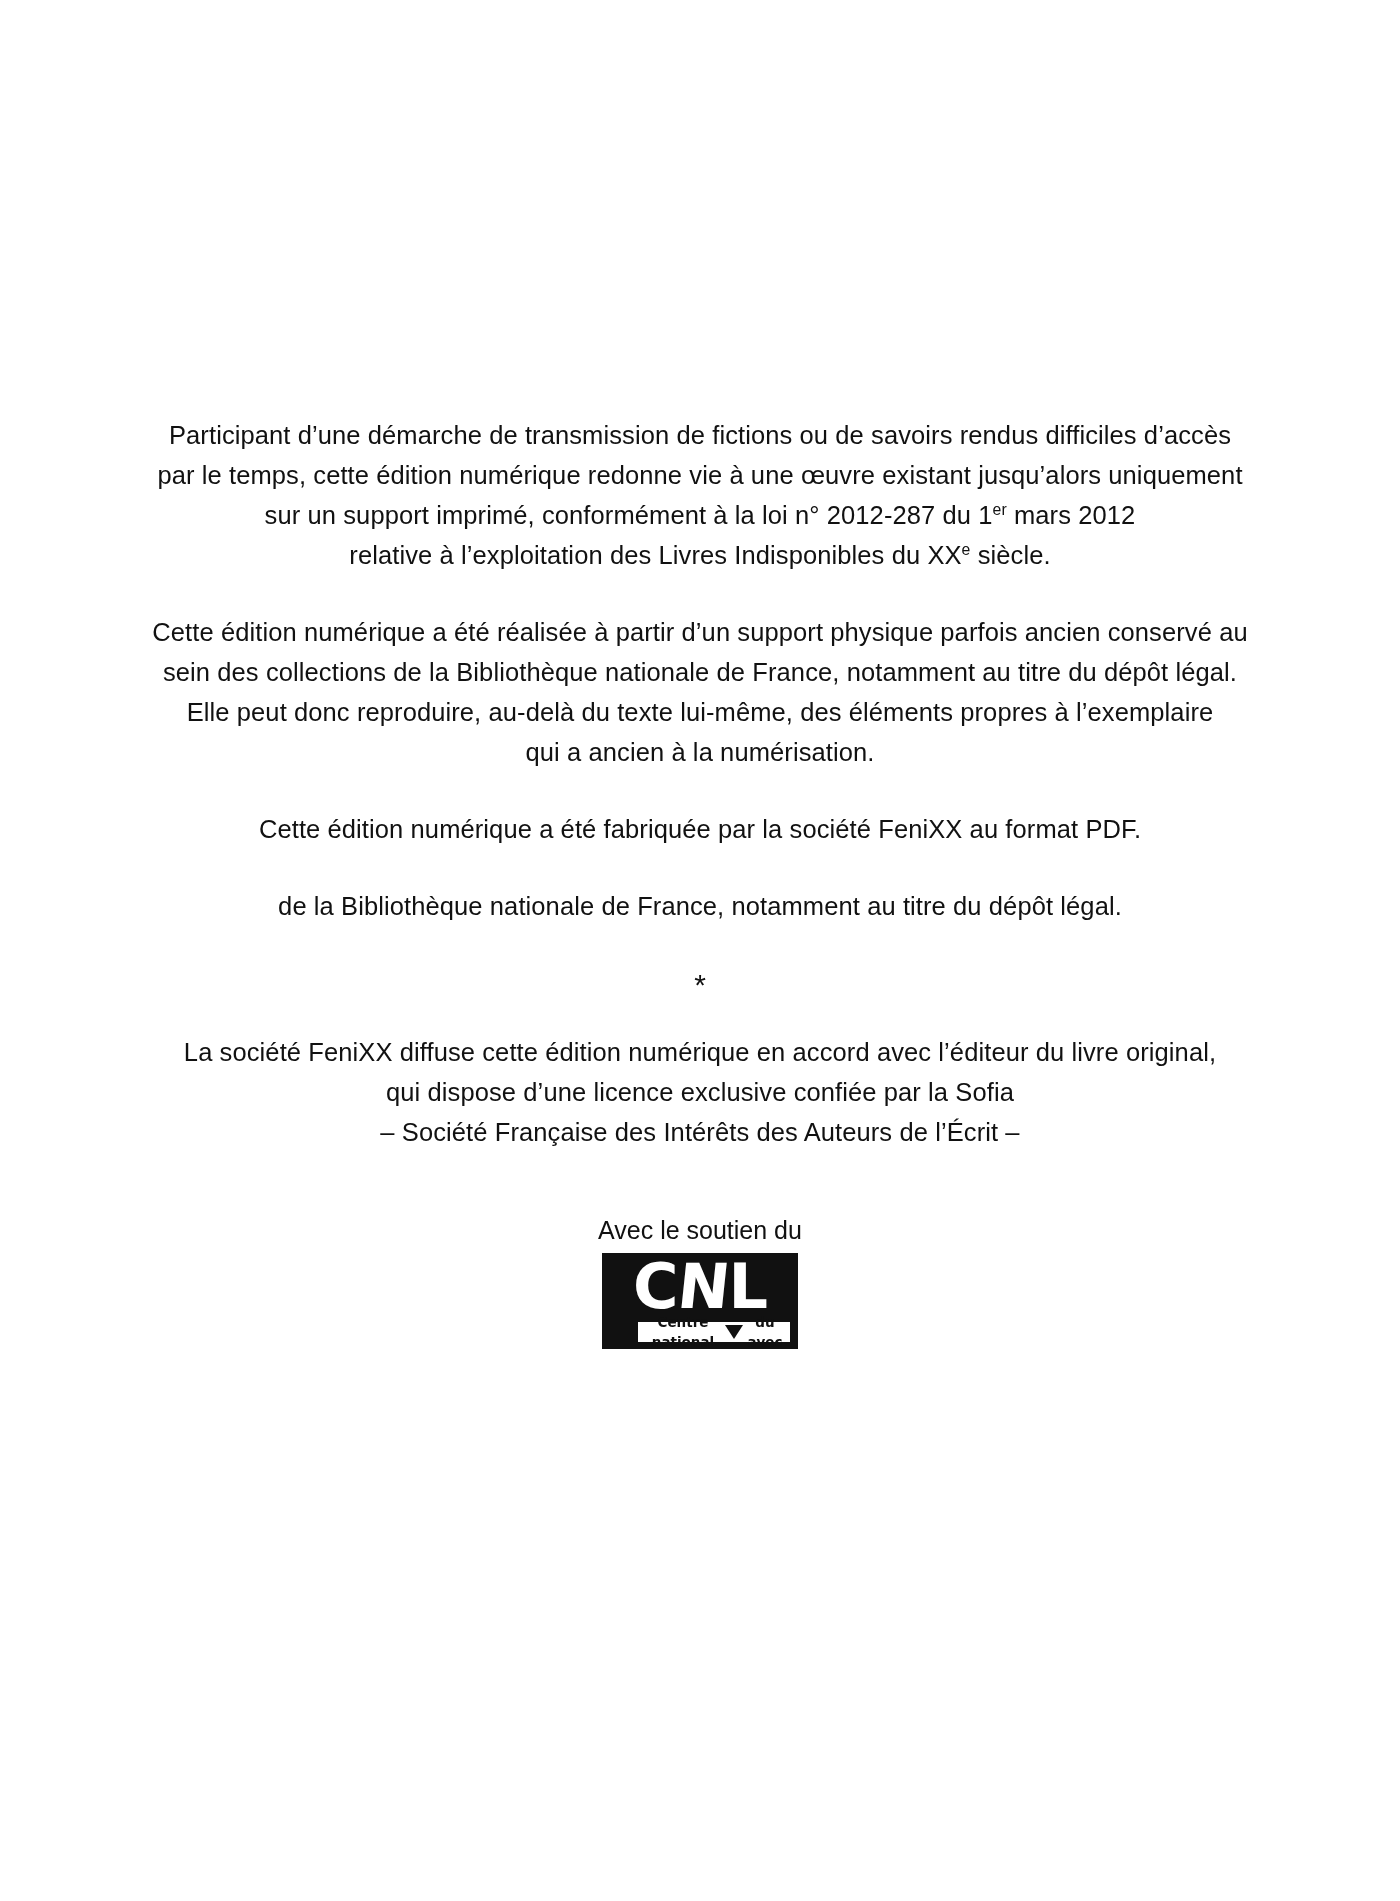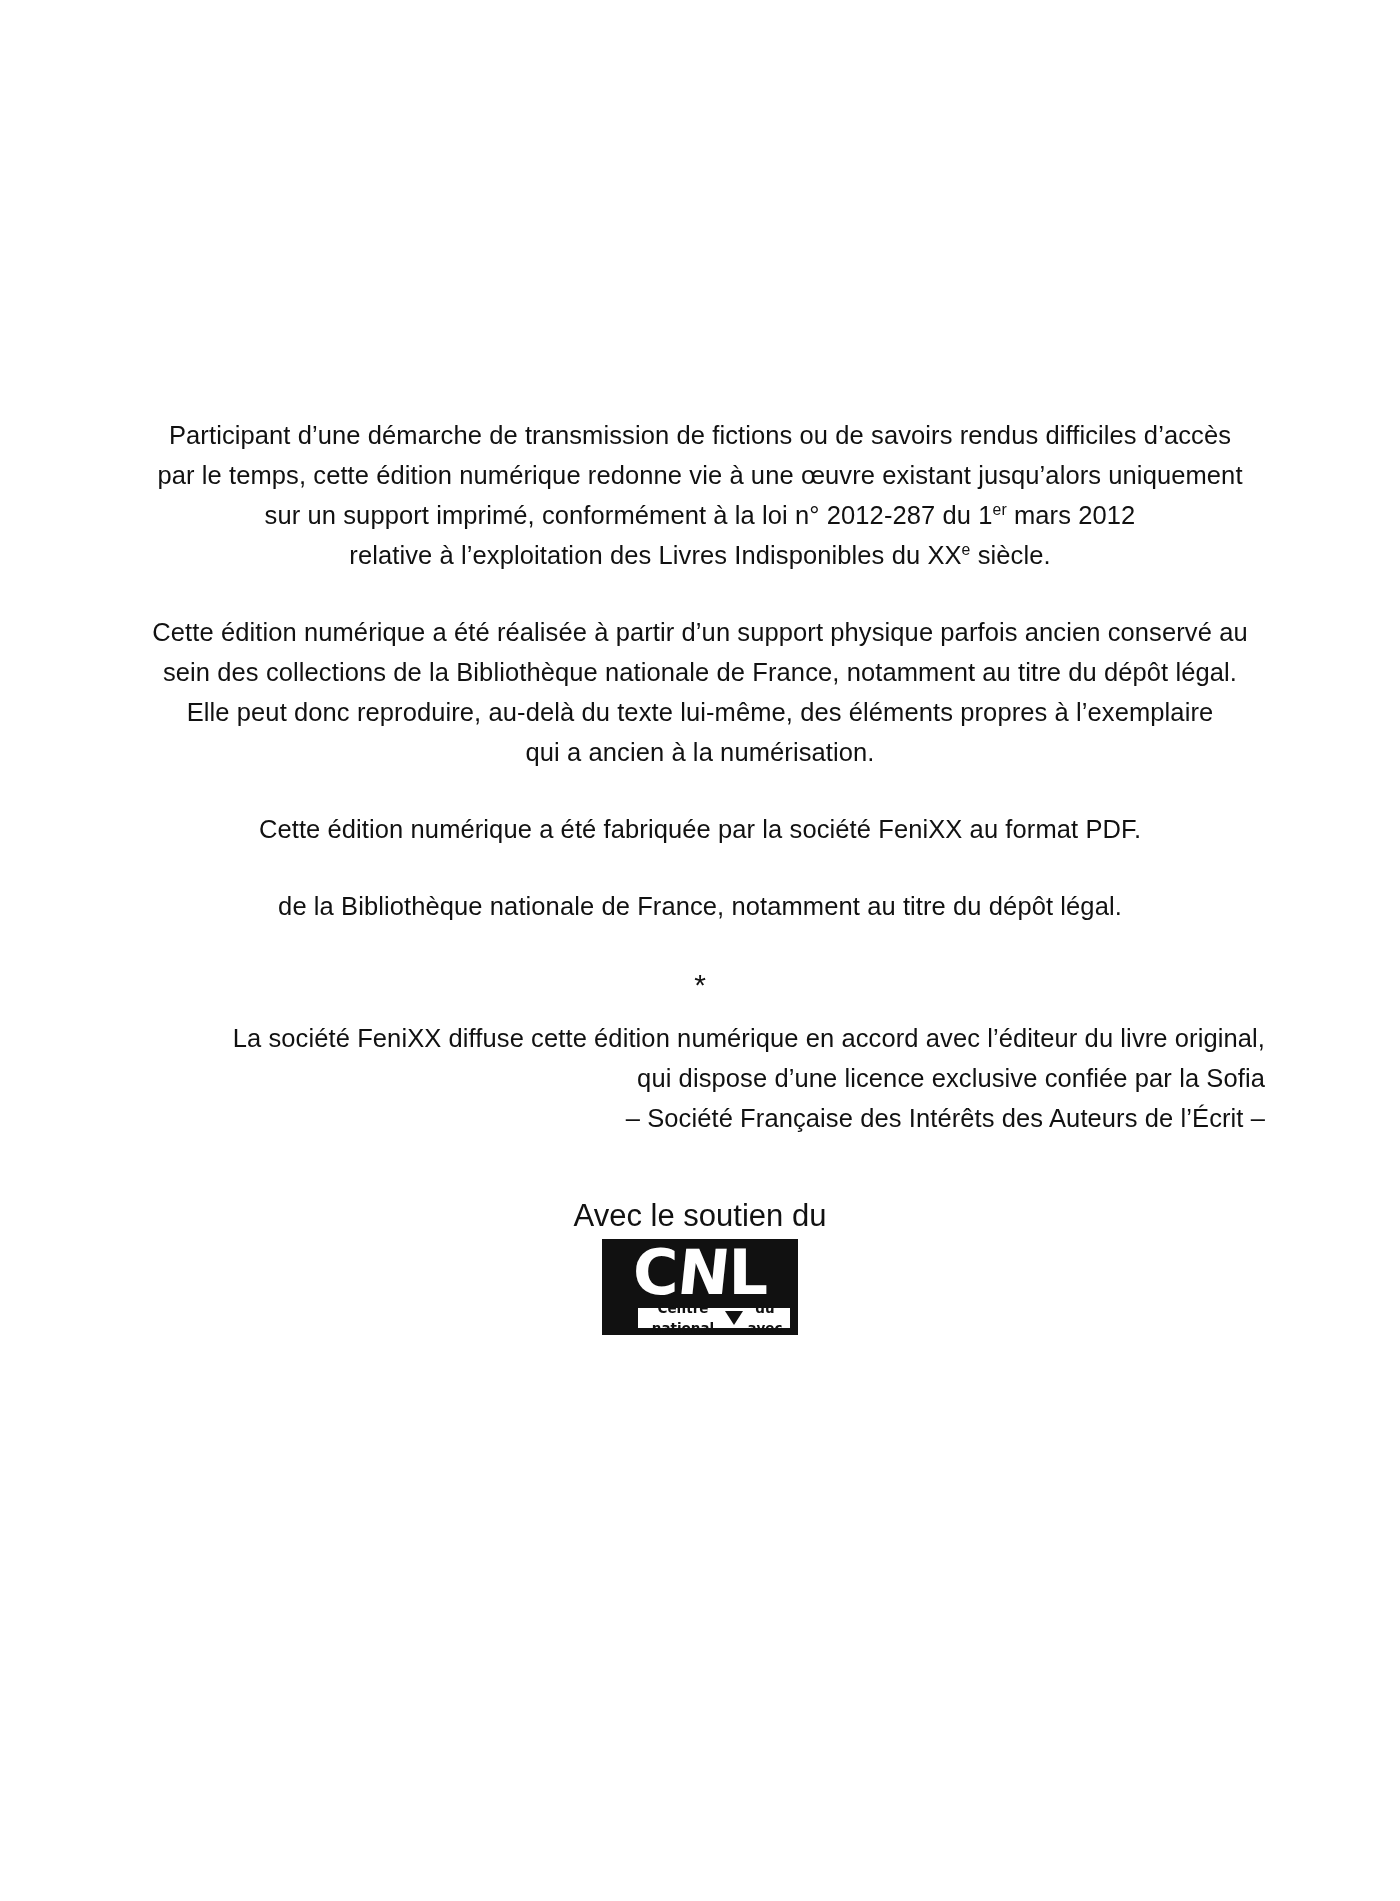--- a/index.html
+++ b/index.html
@@ -46,34 +46,33 @@
   }
   .sep {
     text-align: center;
     font-size: 30px;
     line-height: 30px;
     margin-top: 44px;
     margin-bottom: 12px;
     color: #111111;
   }
   .para.last {
-    margin-top: 18px;
-    text-align: right;
+    margin-top: 32px;
   }
   sup {
     font-size: 0.62em;
     vertical-align: super;
     line-height: 0;
   }
   .logo-block {
     margin-top: 64px;
     text-align: center;
   }
   .logo-caption {
-    font-size: 31px;
+    font-size: 25px;
     line-height: 28px;
     color: #111111;
     margin-bottom: 9px;
   }
   .cnl-logo {
     display: inline-block;
     background: #111111;
     width: 196px;
     height: 96px;
     position: relative;

